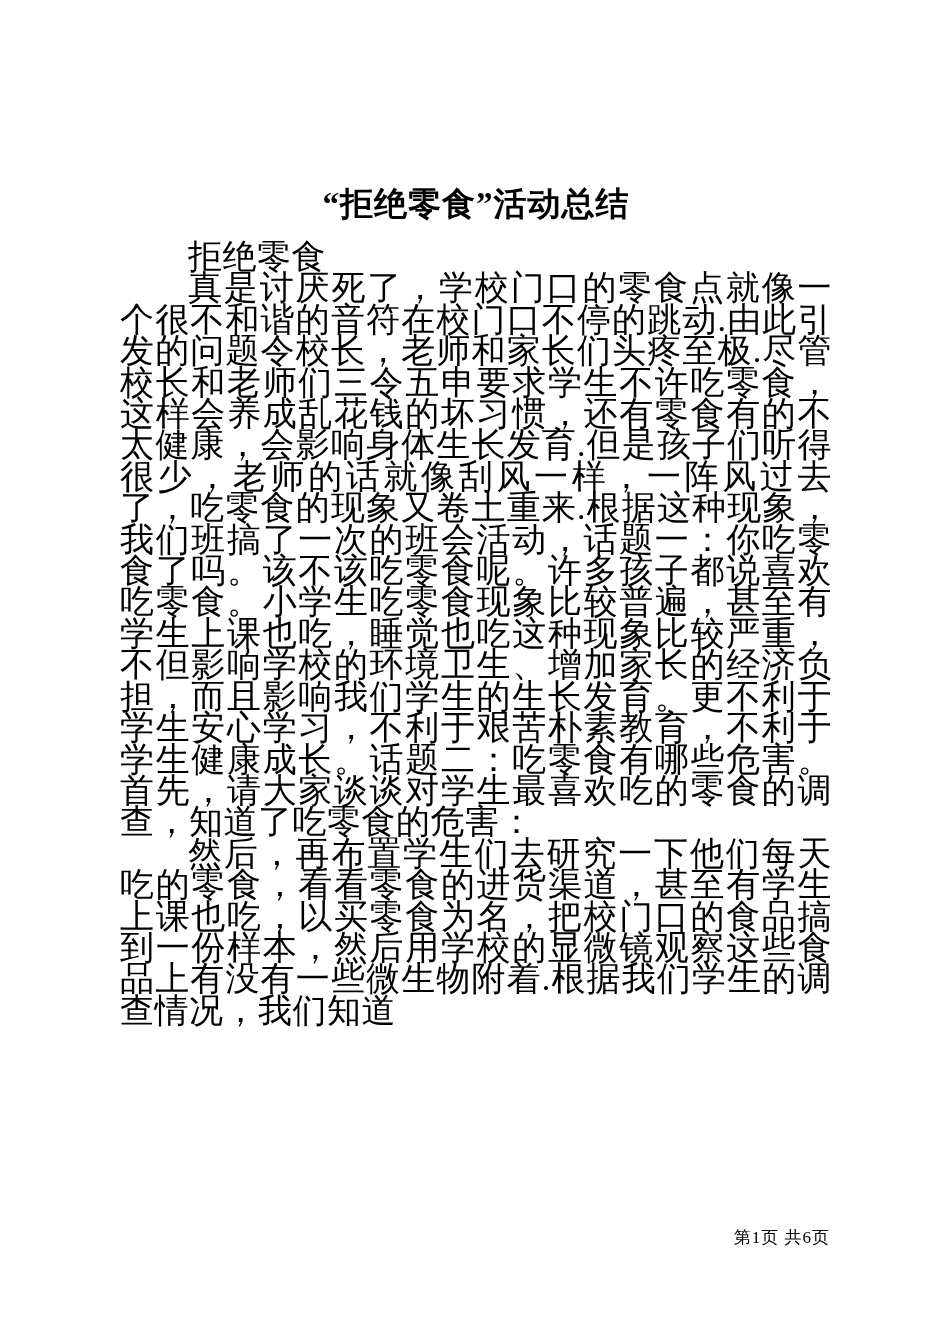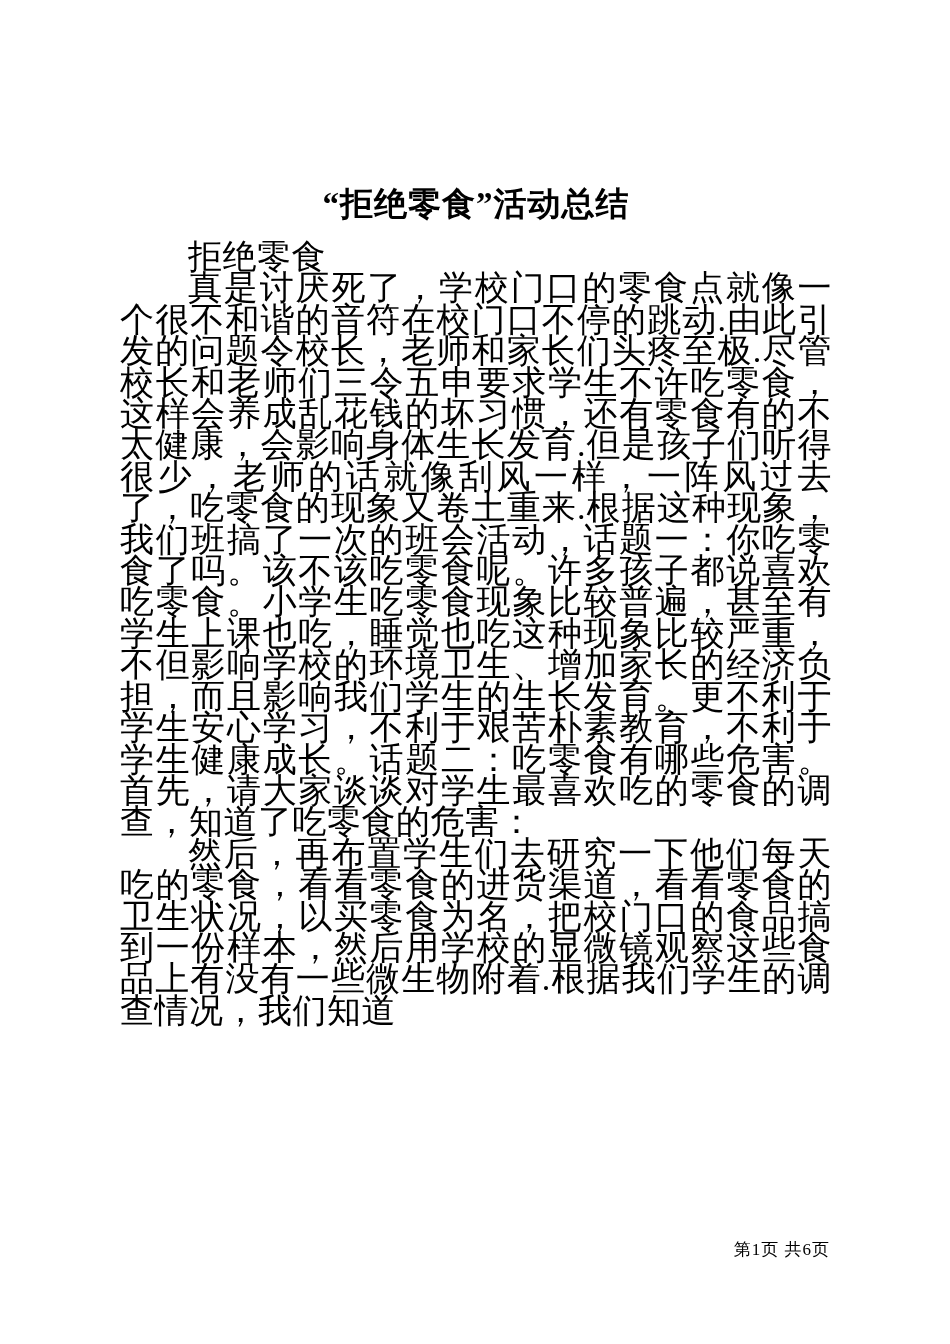--- a/index.html
+++ b/index.html
@@ -33,34 +33,34 @@
     line-height: 31.4px;
     text-align: justify;
     text-justify: inter-ideograph;
     text-indent: 2em;
     letter-spacing: 0.5px;
     word-break: break-all;
   }
   .doc-footer {
     position: absolute;
     right: 120px;
-    bottom: 84px;
+    bottom: 96px;
     font-size: 17px;
     line-height: 20px;
     letter-spacing: 1px;
   }
 </style>
 </head>
 <body>
 
 <div class="page">
   <h1 class="doc-title">“拒绝零食”活动总结</h1>
 
   <div class="doc-body">
       <p>拒绝零食</p>
       <p>真是讨厌死了，学校门口的零食点就像一个很不和谐的音符在校门口不停的跳动.由此引发的问题令校长，老师和家长们头疼至极.尽管校长和老师们三令五申要求学生不许吃零食，这样会养成乱花钱的坏习惯，还有零食有的不太健康，会影响身体生长发育.但是孩子们听得很少，老师的话就像刮风一样，一阵风过去了，吃零食的现象又卷土重来.根据这种现象，我们班搞了一次的班会活动，话题一：你吃零食了吗。该不该吃零食呢。许多孩子都说喜欢吃零食。小学生吃零食现象比较普遍，甚至有学生上课也吃，睡觉也吃这种现象比较严重，不但影响学校的环境卫生、增加家长的经济负担，而且影响我们学生的生长发育。更不利于学生安心学习，不利于艰苦朴素教育，不利于学生健康成长。话题二：吃零食有哪些危害。首先，请大家谈谈对学生最喜欢吃的零食的调查，知道了吃零食的危害：</p>
-      <p>然后，再布置学生们去研究一下他们每天吃的零食，看看零食的进货渠道，看看零食的卫生状况，以买零食为名，把校门口的食品搞到一份样本，然后用学校的显微镜观察这些食品上有没有一些微生物附着.根据我们学生的调查情况，我们知道</p>
+      <p>然后，再布置学生们去研究一下他们每天吃的零食，看看零食的进货渠道，甚至有学生上课也吃，以买零食为名，把校门口的食品搞到一份样本，然后用学校的显微镜观察这些食品上有没有一些微生物附着.根据我们学生的调查情况，我们知道</p>
     </div>
 
   <div class="doc-footer">
     <span>第1页  共6页</span>
   </div>
 </div>
 
 </body></html>

